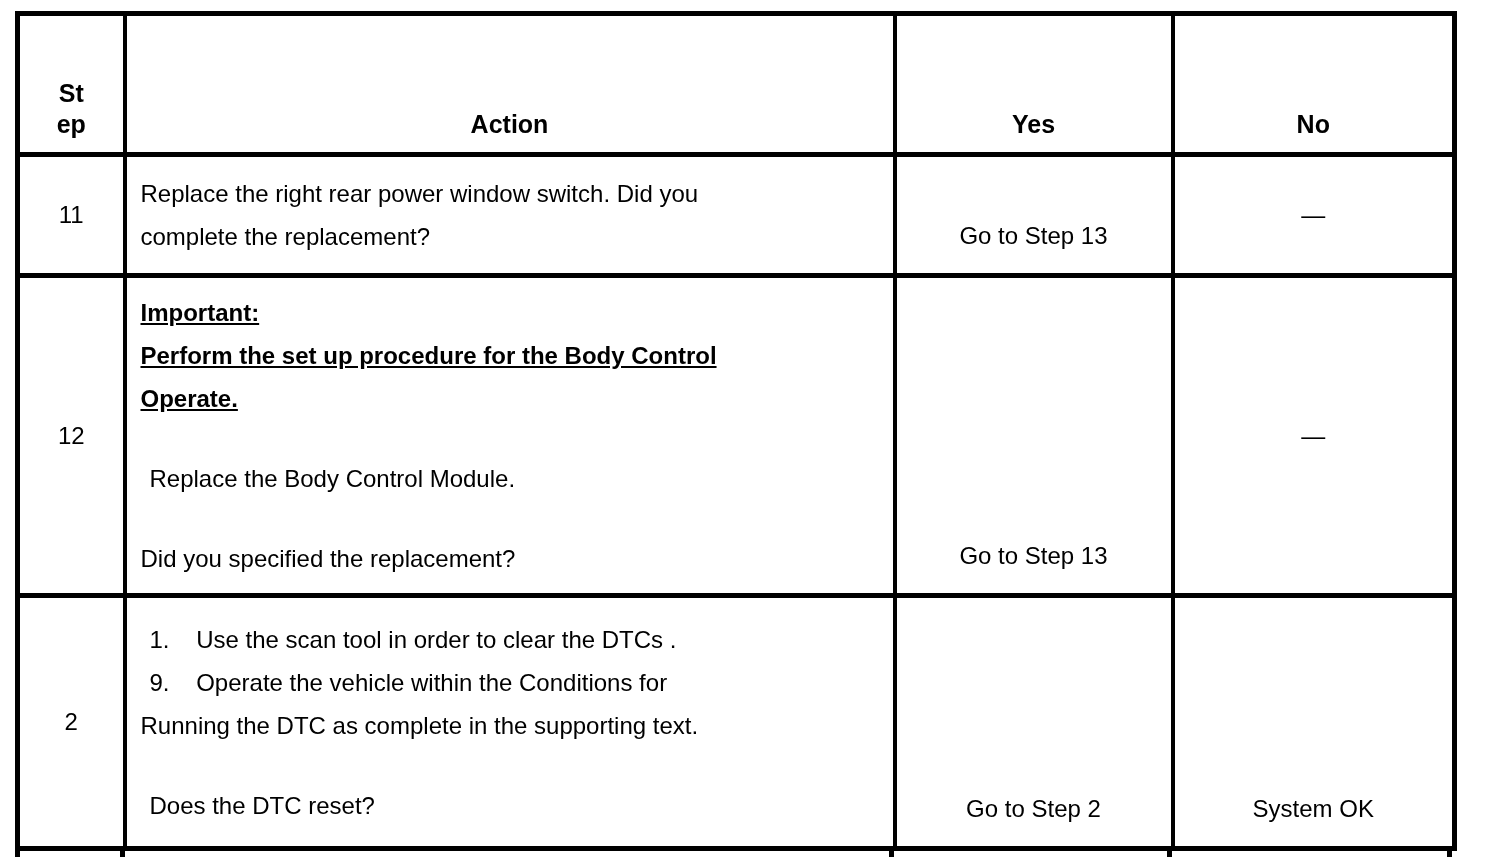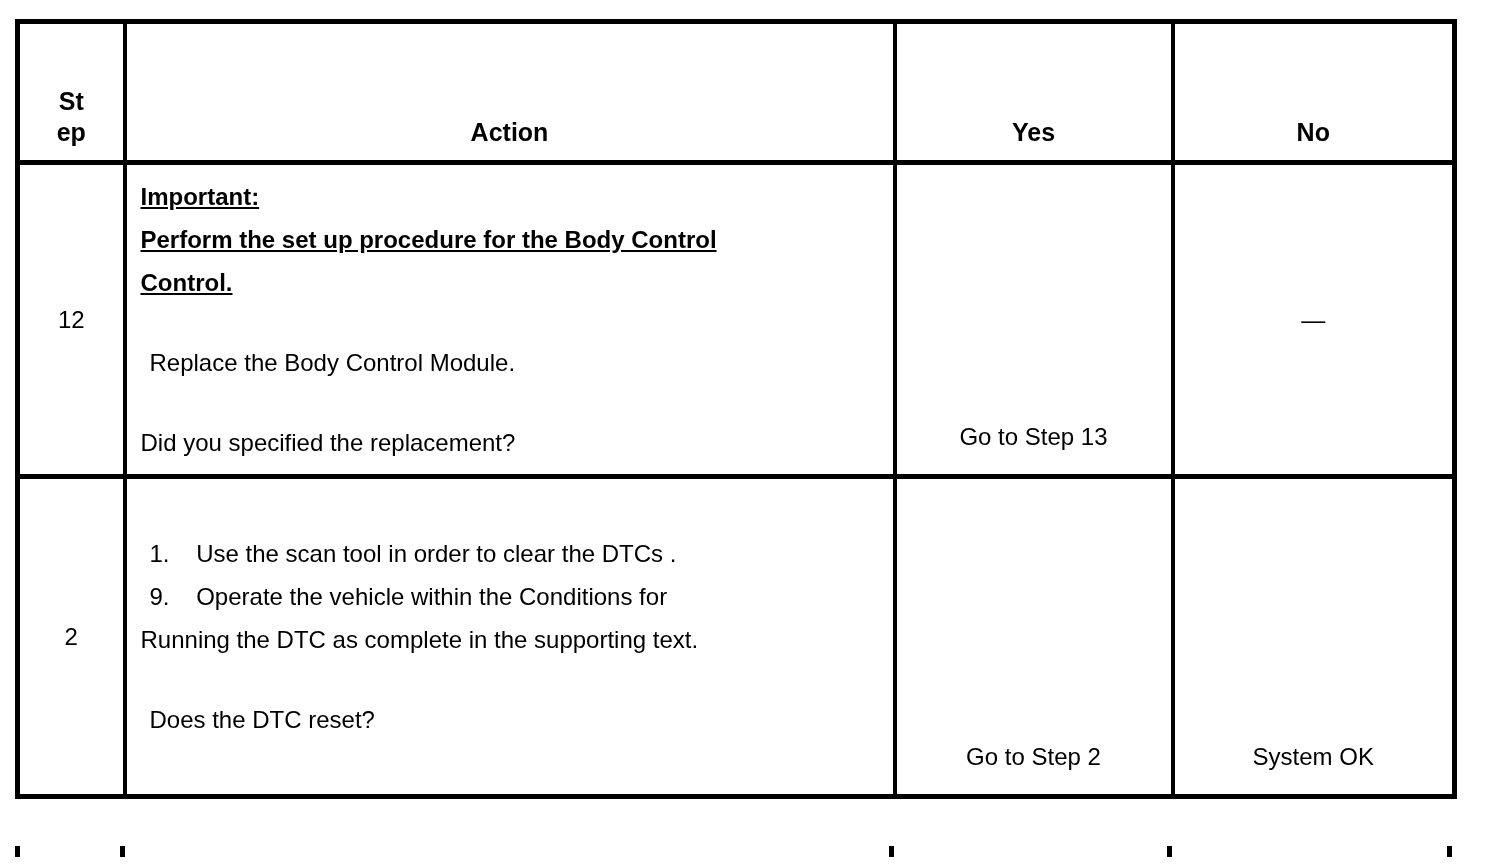--- a/index.html
+++ b/index.html
@@ -12,21 +12,21 @@
     width: 1504px;
     height: 866px;
     background: #ffffff;
     font-family: "Liberation Sans", sans-serif;
     color: #000000;
     overflow: hidden;
   }
   table.dtc-table {
     position: absolute;
     left: 15px;
-    top: 19px;
+    top: 11px;
     width: 1437px;
     border-collapse: collapse;
     table-layout: fixed;
     border: 5px solid #000000;
   }
   .dtc-table th, .dtc-table td {
     border-left: 4px solid #000000;
     border-right: 4px solid #000000;
     border-top: 5px solid #000000;
     border-bottom: 5px solid #000000;
@@ -117,25 +117,34 @@
         <th>
           <div class="th-label">Yes</div>
         </th>
         <th>
           <div class="th-label">No</div>
         </th>
       </tr>
     </thead>
     <tbody>
         <tr>
+          <td class="step-cell">11</td>
+          <td class="action-cell">
+            <div class="line">Replace the right rear power window switch. Did you</div>
+            <div class="line">complete the replacement?</div>
+          </td>
+          <td class="choice-cell v-bottom"><span>Go to Step 13</span></td>
+          <td class="choice-cell v-middle"><span>—</span></td>
+        </tr>
+        <tr>
           <td class="step-cell">12</td>
           <td class="action-cell">
             <div class="line bold">Important:</div>
             <div class="line bold">Perform the set up procedure for the Body Control</div>
-            <div class="line bold">Control.</div>
+            <div class="line bold">Operate.</div>
             <div class="spacer"></div>
             <div class="line indent">Replace the Body Control Module.</div>
             <div class="spacer"></div>
             <div class="line">Did you specified the replacement?</div>
           </td>
           <td class="choice-cell v-bottom"><span>Go to Step 13</span></td>
           <td class="choice-cell v-middle"><span>—</span></td>
         </tr>
         <tr>
           <td class="step-cell">2</td>

